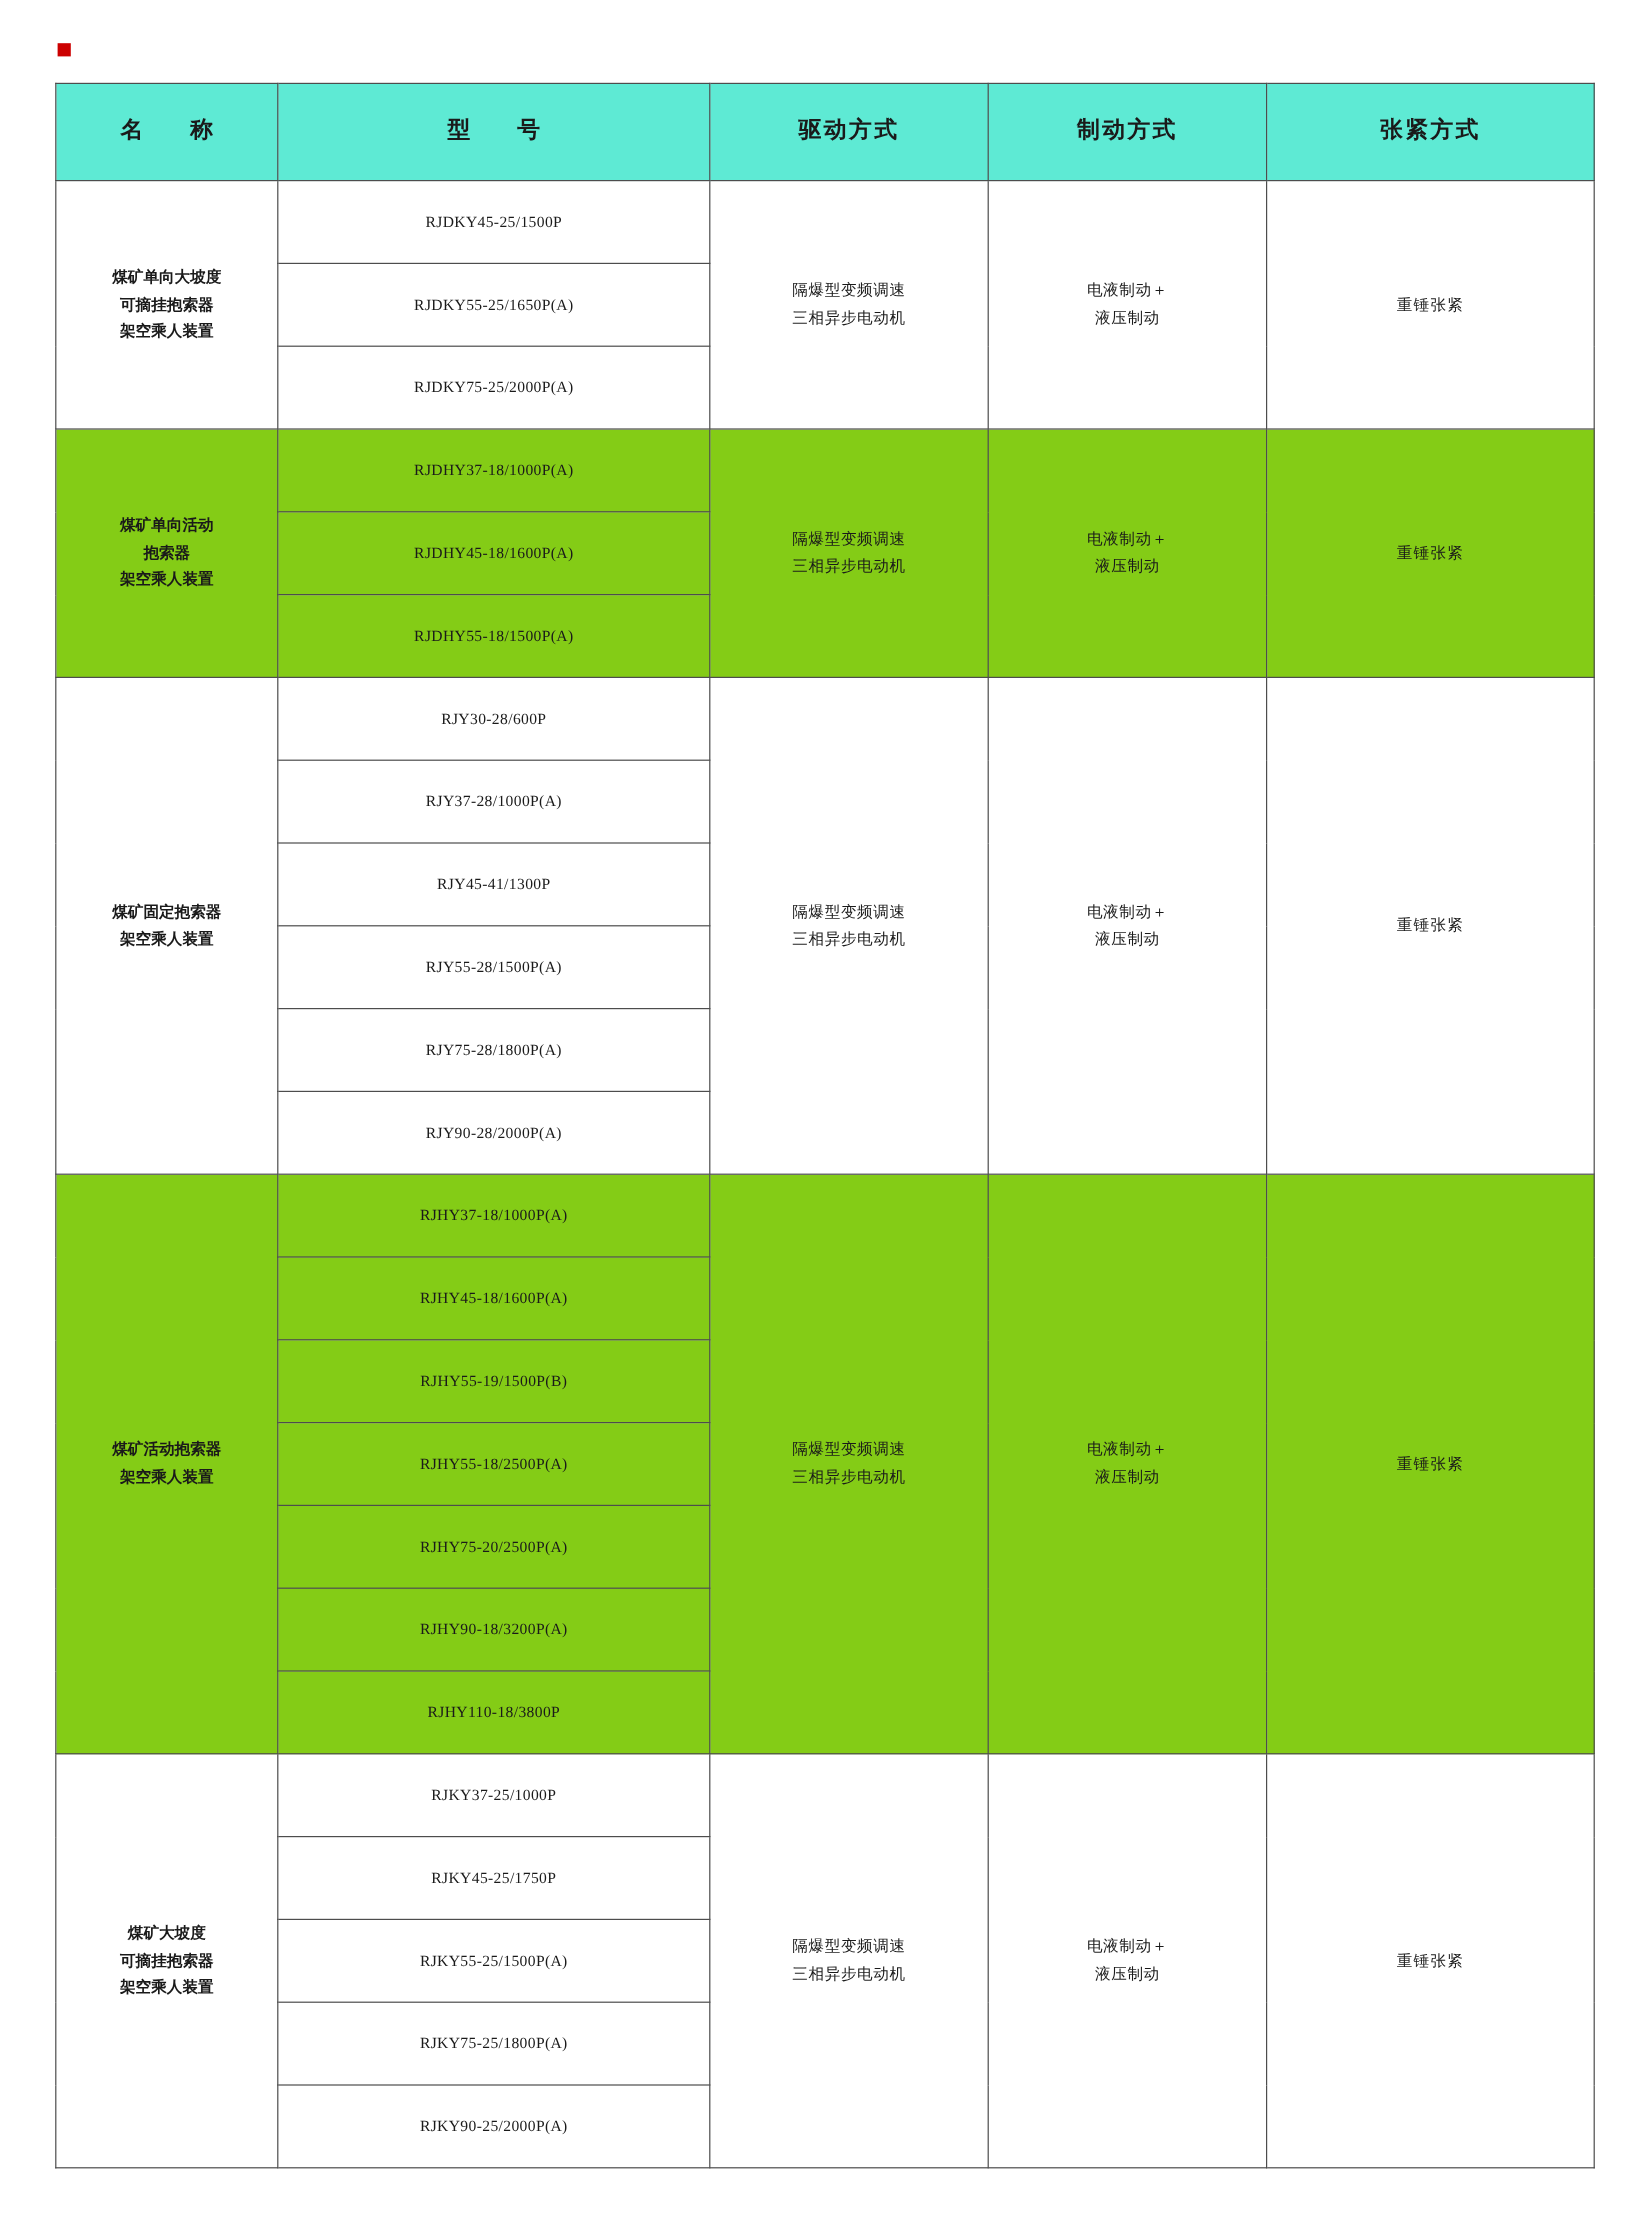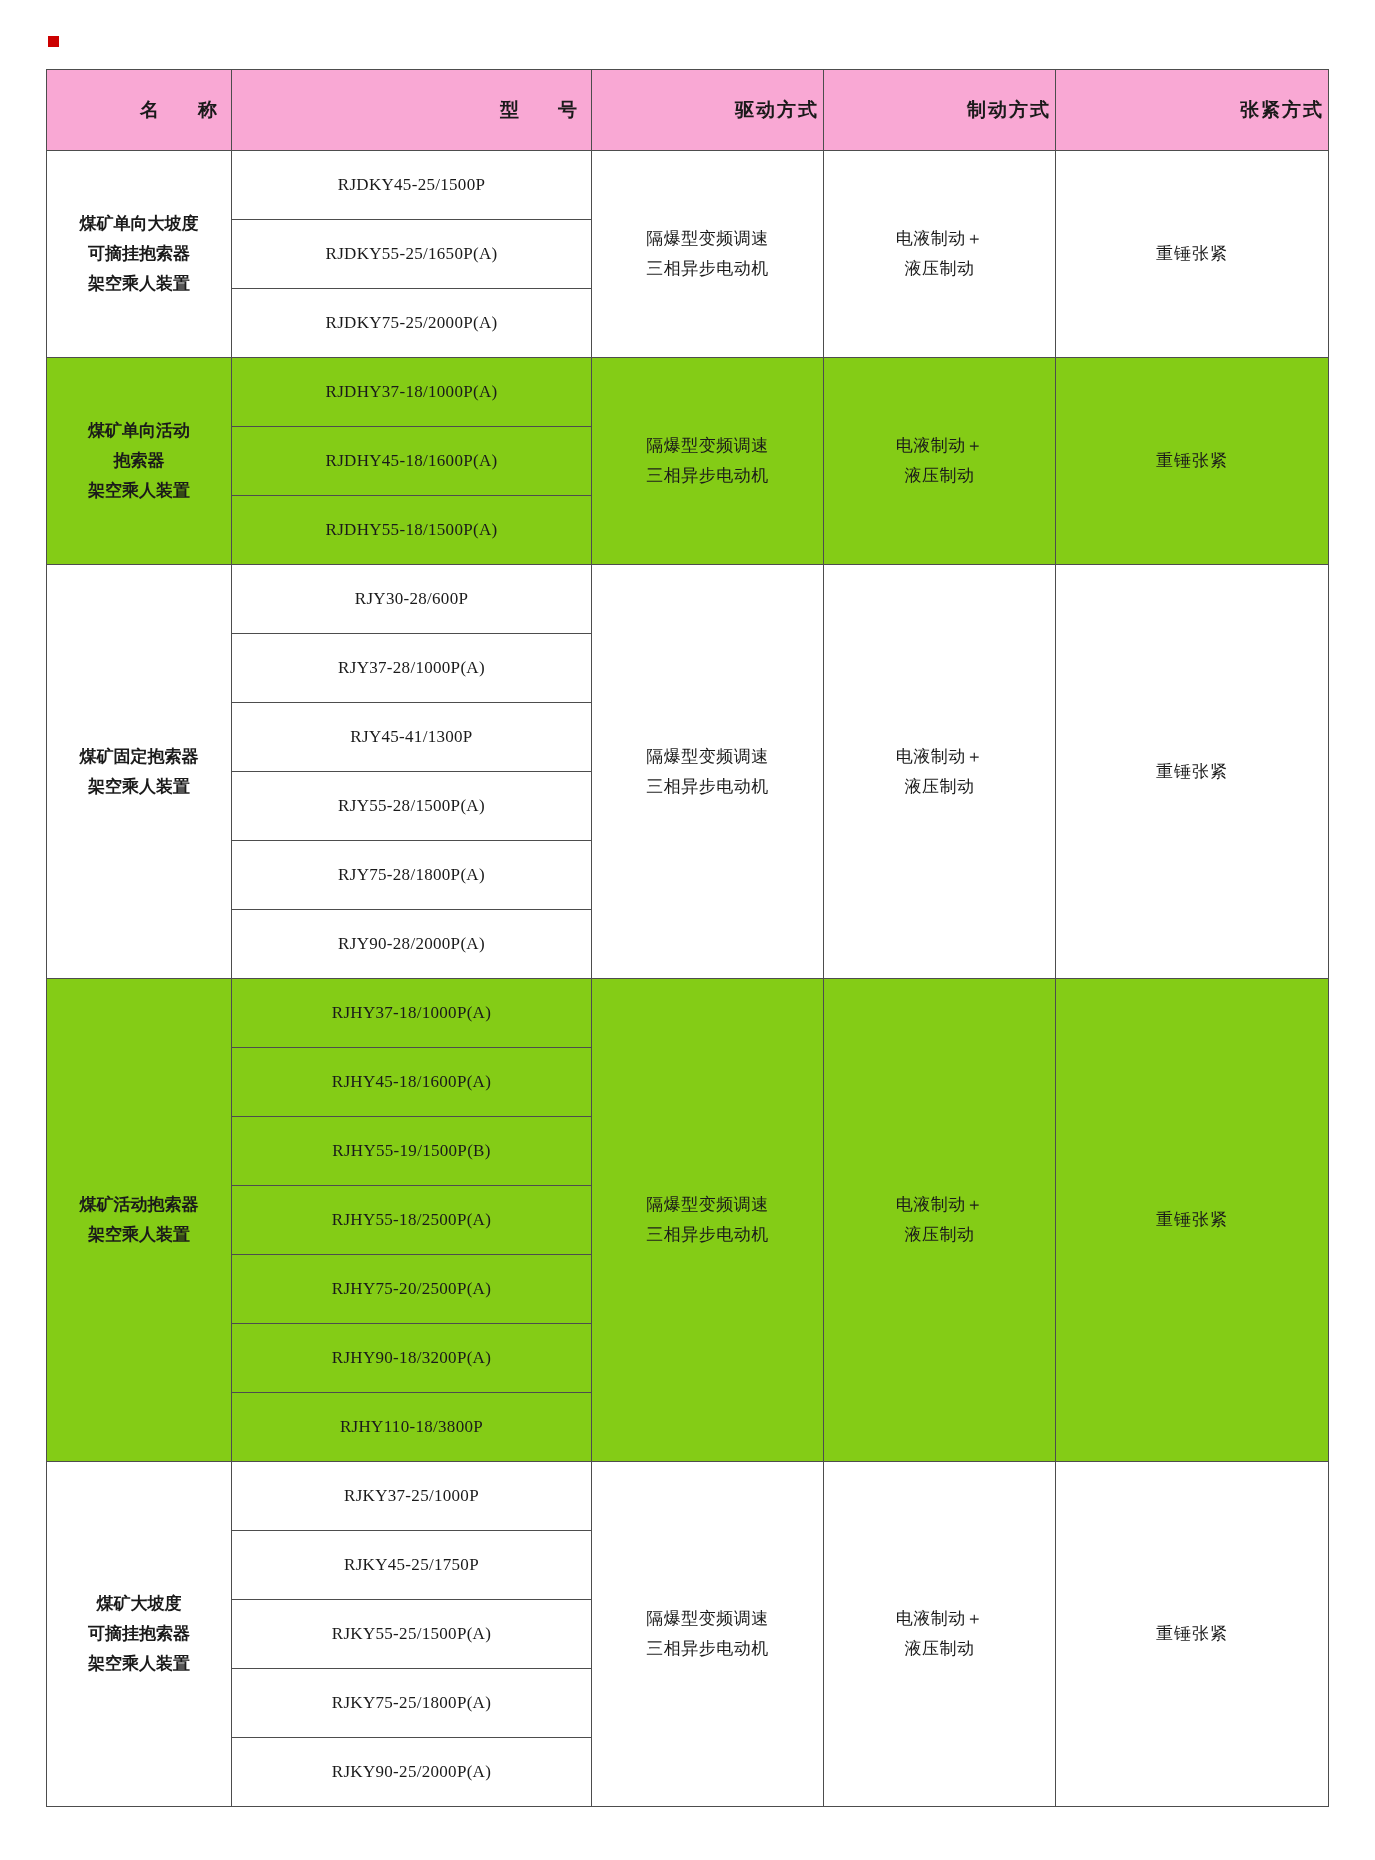--- a/index.html
+++ b/index.html
@@ -52,32 +52,31 @@
   table.spec col.c-name  { width: 185px; }
   table.spec col.c-model { width: 360px; }
   table.spec col.c-drive { width: 232px; }
   table.spec col.c-brake { width: 232px; }
   table.spec col.c-tens  { width: 273px; }
 
   table.spec th, table.spec td {
     border: 1px solid #4d4d4d;
     text-align: center;
     vertical-align: middle;
-    font-size: 17px;
+    font-size: 13px;
     line-height: 1.75;
     padding: 6px 4px;
   }
   table.spec thead th {
-    background: #f9a8d4;
+    background: #5eead4;
     font-weight: bold;
     font-size: 19px;
     height: 68px;
     letter-spacing: 2px;
-    font-family: Liberation Sans, sans-serif;
-    text-align: right;
+    font-family: Liberation Mono, monospace;
   }
   table.spec thead th.hdr-name { letter-spacing: 10px; text-indent: 10px; }
   table.spec thead th.hdr-model { letter-spacing: 10px; text-indent: 10px; }
 
   tr.shaded td { background: #84cc16; }
   tr.plain td  { background: #ffffff; }
 
   td.name-cell {
     font-size: 17px;
     line-height: 2.0;

